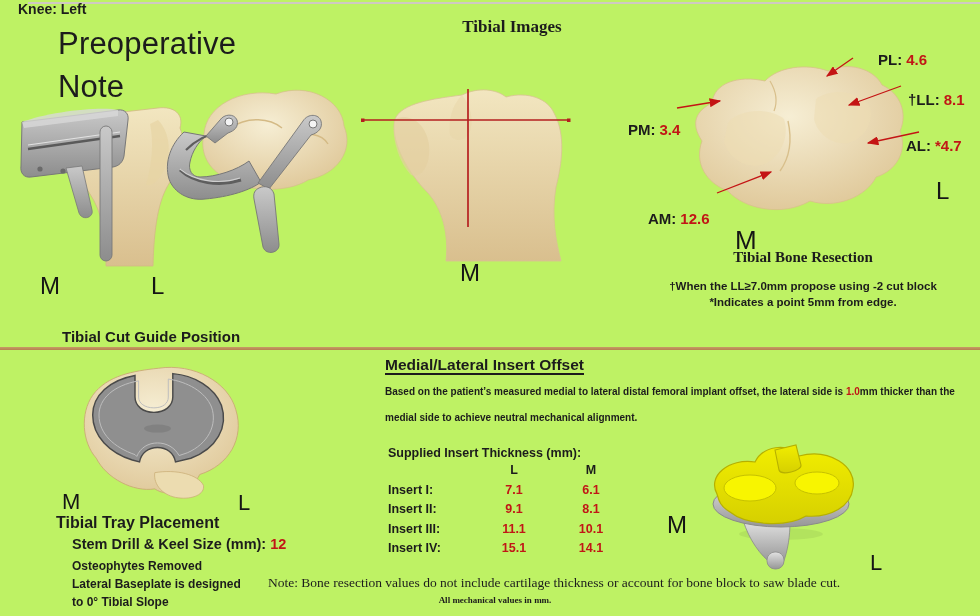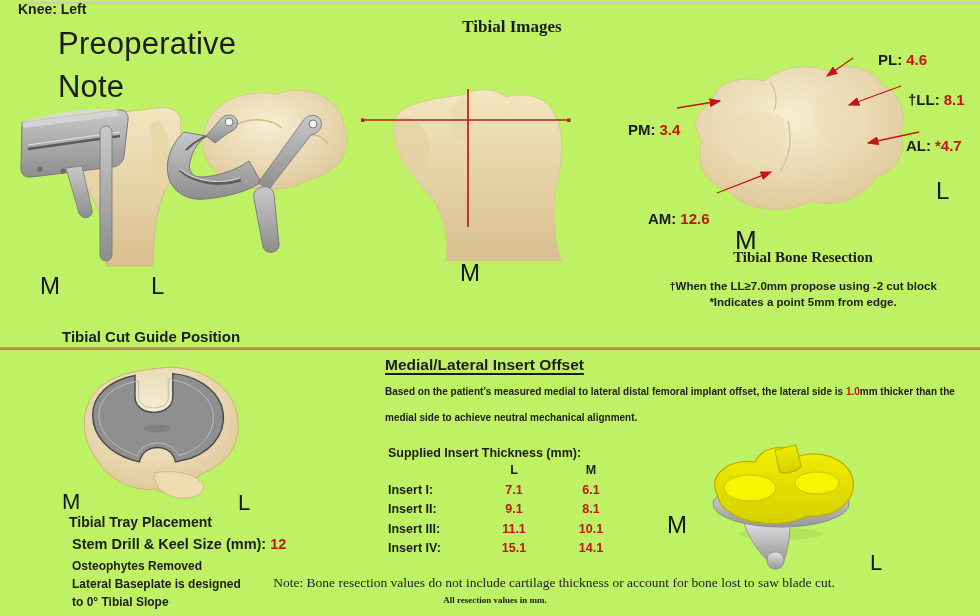--- a/index.html
+++ b/index.html
@@ -160,21 +160,21 @@
 
   <svg style="left:72px;top:355px" width="180" height="148" viewBox="0 0 200 155">
     <path d="M 96,10 C 136,4 174,26 182,56 C 192,88 174,118 142,128 C 132,148 106,154 92,144 C 68,148 38,132 27,110 C 11,92 9,60 23,40 C 39,18 68,13 96,10 Z" fill="url(#boneTop)" stroke="#c9ab74" stroke-width="1"></path>
     <path d="M 92,126 C 116,122 140,128 146,140 C 148,150 134,156 118,154 C 102,152 90,140 92,126 Z" fill="#ecdcb0" stroke="#c9ab74" stroke-width="0.8"></path>
     <path d="M 70,18 L 70,42 C 70,52 79,59 91,59 C 103,59 112,52 112,42 L 112,16 C 136,18 158,31 166,51 C 174,75 161,99 132,110 L 115,114 C 113,104 105,98 95,98 C 85,98 77,104 75,114 L 67,112 C 42,104 23,86 23,62 C 23,40 42,23 70,18 Z" fill="#8f8f8f" stroke="#4a4a4a" stroke-width="1.6"></path>
     <path d="M 74,24 L 74,42 C 74,49 81,54 91,54 C 101,54 107,49 107,42 L 107,22 C 128,25 148,36 155,53 C 162,73 151,94 128,104 L 119,107 C 114,98 105,93 95,93 C 85,93 76,98 72,108 L 70,106 C 47,98 30,83 30,62 C 30,44 46,29 74,24 Z" fill="none" stroke="#bdbdbd" stroke-width="1.1"></path>
     <ellipse cx="95" cy="77" rx="15" ry="4.5" fill="#777" opacity=".55"></ellipse>
   </svg>
   <div class="abs orient" style="left:62px;top:489px;font-size:22px">M</div>
   <div class="abs orient" style="left:238px;top:490px;font-size:22px">L</div>
-  <div class="abs tray-text" style="left:69px;top:514px;font-size:14px">Tibial Tray Placement</div>
+  <div class="abs tray-text" style="left:56px;top:514px;font-size:16px">Tibial Tray Placement</div>
   <div class="abs tray-text" style="left:72px;top:536px;font-size:14.5px"><span>Stem Drill &amp; Keel Size (mm): </span><span class="red">12</span></div>
   <div class="abs tray-text" style="left:72px;top:559px;font-size:12px">Osteophytes Removed</div>
   <div class="abs tray-text" style="left:72px;top:577px;font-size:12px">Lateral Baseplate is designed</div>
   <div class="abs tray-text" style="left:72px;top:595px;font-size:12px">to 0° Tibial Slope</div>
 
   <div class="abs offset-head" style="left: 385px; top: 356px;">Medial/Lateral Insert Offset</div>
   <div class="abs offset-body"><span>Based on the patient’s measured medial to lateral distal femoral implant offset, the lateral side is </span><span class="red">1.0</span><span>mm thicker than the medial side to achieve neutral mechanical alignment.</span></div>
 
   <div class="abs tbl-title" style="left: 388px; top: 446px;">Supplied Insert Thickness (mm):</div>
   <div class="abs ins-table" style="left: 388px; top: 463px;">
@@ -215,16 +215,16 @@
     <rect x="74" y="120" width="17" height="17" rx="8" fill="url(#metal)" stroke="#8a8a8a" stroke-width="0.8"></rect>
     <ellipse cx="88" cy="72" rx="68" ry="23" fill="url(#metal)" stroke="#8a8a8a" stroke-width="1"></ellipse>
     <path d="M 24,62 C 14,44 36,26 62,30 C 70,14 94,10 106,24 C 136,16 164,34 160,56 C 158,74 138,86 113,84 C 93,96 53,93 37,80 C 27,74 26,69 24,62 Z" fill="url(#yel)" stroke="#b6b000" stroke-width="1.2"></path>
     <ellipse cx="57" cy="56" rx="26" ry="13" fill="#f8f500" stroke="#c6c100" stroke-width="1"></ellipse>
     <ellipse cx="124" cy="51" rx="22" ry="11" fill="#f8f500" stroke="#c6c100" stroke-width="1"></ellipse>
     <path d="M 82,18 L 103,13 L 108,33 C 109,39 88,44 86,38 Z" fill="url(#yel)" stroke="#b6b000" stroke-width="1.1"></path>
   </svg>
   <div class="abs orient" style="left:667px;top:511px;font-size:24px">M</div>
   <div class="abs orient" style="left:870px;top:550px;font-size:22px">L</div>
 
-  <div class="abs note-line center" style="left:230px;top:575px;width:648px">Note: Bone resection values do not include cartilage thickness or account for bone lost to saw blade cut.</div>
-  <div class="abs sub-note center" style="left:395px;top:595px;width:200px">All resection values in mm.</div>
+  <div class="abs note-line center" style="left:230px;top:575px;width:648px">Note: Bone resection values do not include cartilage thickness or account for bone block to saw blade cut.</div>
+  <div class="abs sub-note center" style="left:395px;top:595px;width:200px">All mechanical values in mm.</div>
 
 </div>
 
 </body></html>

